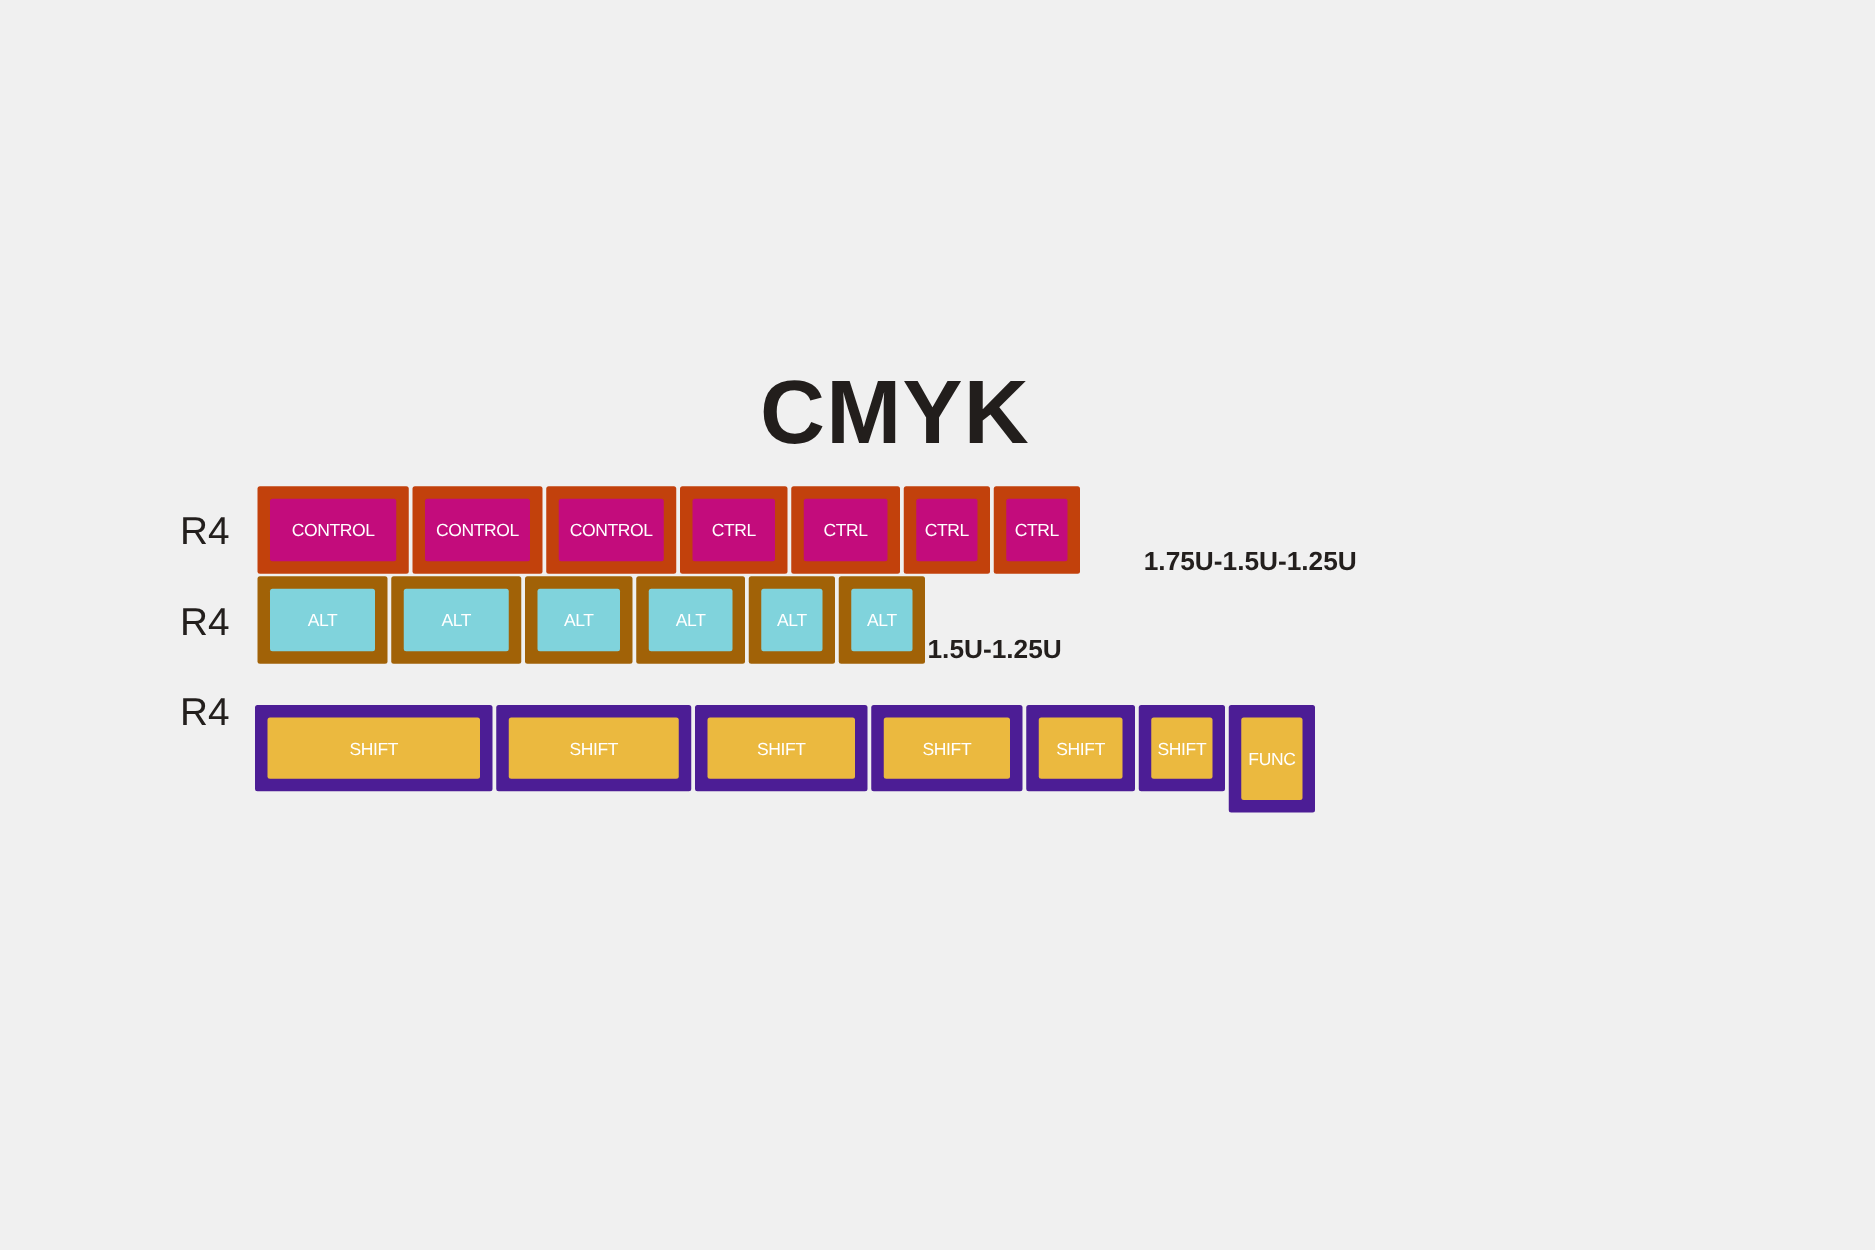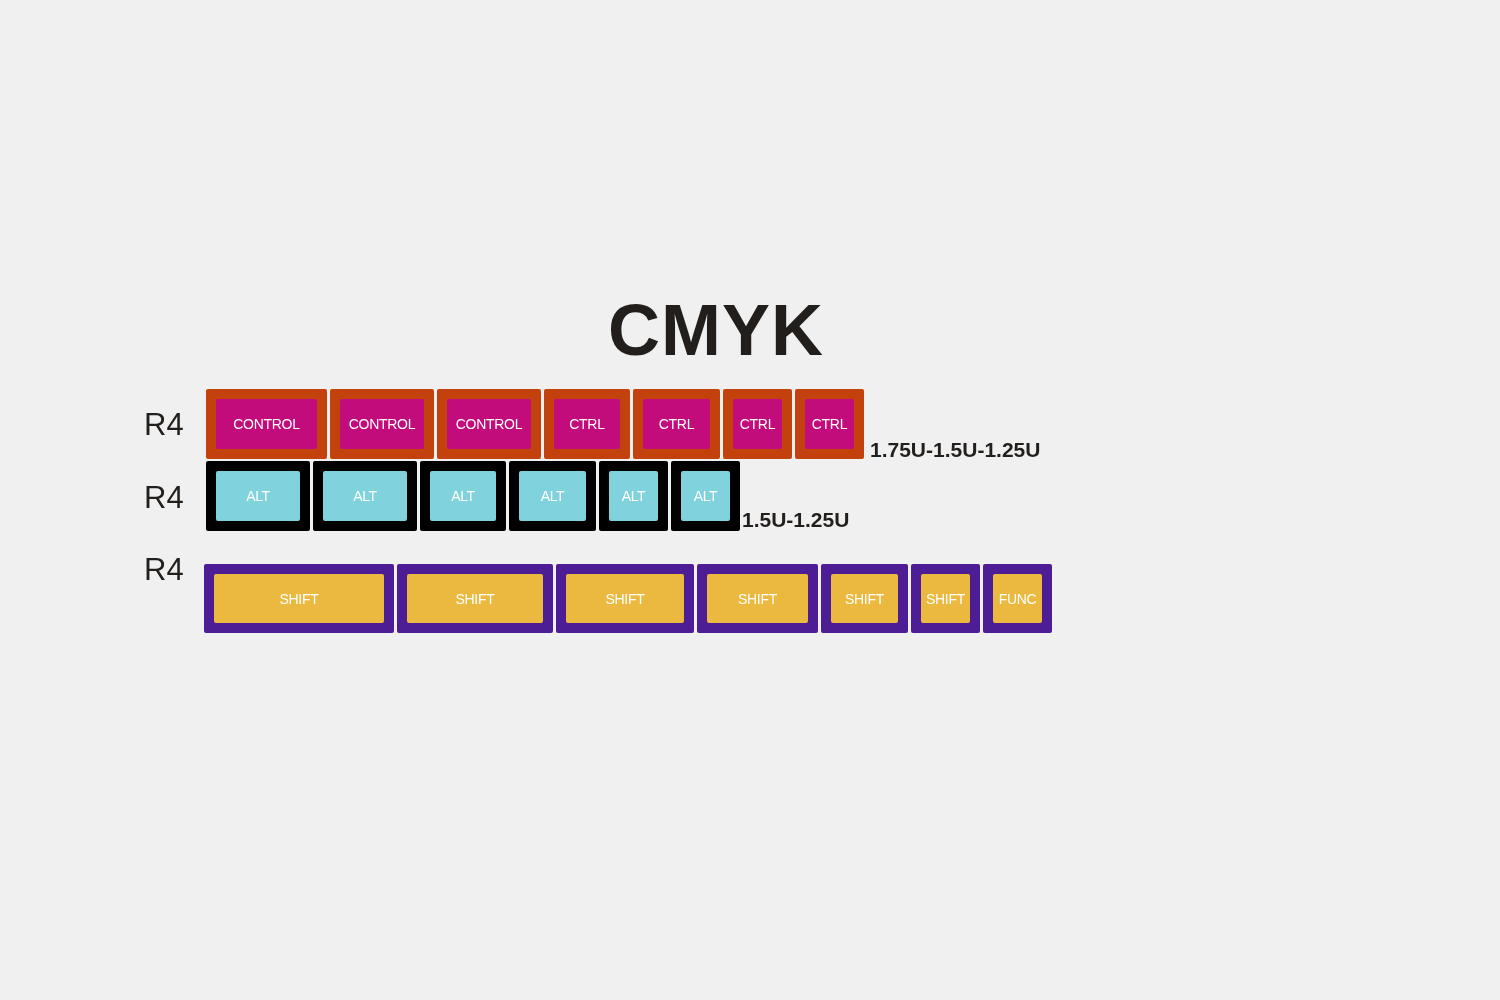--- a/index.html
+++ b/index.html
@@ -50,21 +50,21 @@
       border-radius: 2px;
     }
     .key .legend {
       position: relative;
       font-size: 14px;
       color: #ffffff;
       letter-spacing: -0.3px;
     }
     .key.magenta { background: #c2410c; }
     .key.magenta .top { background: #c30c7c; }
-    .key.cyan { background: #000000; }
+    .key.cyan { background: #a16207; }
     .key.cyan .top { background: #80d3dc; }
     .key.yellow { background: #4c1d95; margin-top: 30px; }
     .key.yellow .top { background: #ebb93f; }
     .size-note {
       position: absolute;
       font-size: 21px;
       font-weight: bold;
       color: #231f1d;
       white-space: nowrap;
       line-height: 24px;
@@ -101,21 +101,21 @@
   </div>
   <div class="key magenta" style="left:723px;top:389px;width:69px;height:70px;">
     <div class="top"></div>
     <span class="legend">CTRL</span>
   </div>
   <div class="key magenta" style="left:795px;top:389px;width:69px;height:70px;">
     <div class="top"></div>
     <span class="legend">CTRL</span>
   </div>
 
-  <div class="size-note" style="left:870px;top:438px;text-align:right;">1.75U-1.5U-1.25U</div>
+  <div class="size-note" style="left:915px;top:438px;text-align:right;">1.75U-1.5U-1.25U</div>
 
   <div class="row-label" style="top:481px;">R4</div>
 
   <div class="key cyan" style="left:206px;top:461px;width:104px;height:70px;">
     <div class="top"></div>
     <span class="legend">ALT</span>
   </div>
   <div class="key cyan" style="left:313px;top:461px;width:104px;height:70px;">
     <div class="top"></div>
     <span class="legend">ALT</span>
@@ -158,19 +158,19 @@
     <span class="legend">SHIFT</span>
   </div>
   <div class="key yellow" style="left:821px;top:534px;width:87px;height:69px;">
     <div class="top"></div>
     <span class="legend">SHIFT</span>
   </div>
   <div class="key yellow" style="left:911px;top:534px;width:69px;height:69px;">
     <div class="top"></div>
     <span class="legend">SHIFT</span>
   </div>
-  <div class="key yellow" style="left:983px;top:534px;width:69px;height:69px;">
+  <div class="key yellow" style="left:983px;top:534px;width:69px;height:86px;">
     <div class="top"></div>
     <span class="legend">FUNC</span>
   </div>
 
 
 </div>
 
 </body></html>

